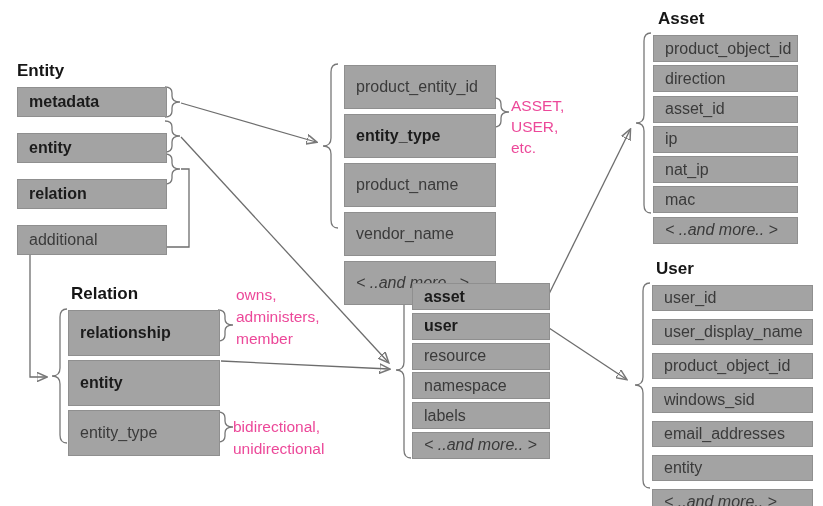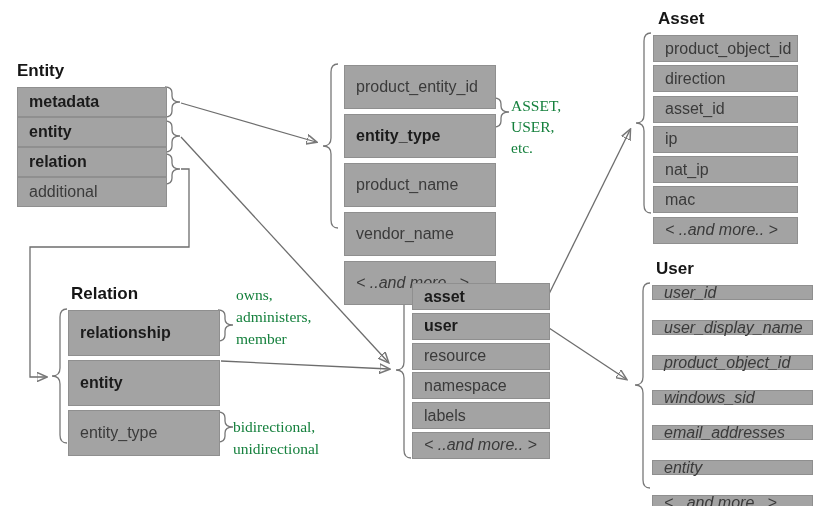--- a/index.html
+++ b/index.html
@@ -8,38 +8,38 @@
   svg.connectors{position:absolute;left:0;top:0;width:823px;height:506px;}
   svg.connectors path{fill:none;stroke:#787878;stroke-width:1.3;}
   svg.connectors path.arrow{stroke:#6d6d6d;}
   .title{position:absolute;font-size:17px;font-weight:bold;color:#161616;white-space:nowrap;}
   .box{position:absolute;}
   .field{box-sizing:border-box;background:#a3a3a3;border:1px solid #8f8f8f;border-radius:0;
          display:flex;align-items:center;padding:0 11px;font-size:16px;color:#3a3a3a;white-space:nowrap;}
   .field.bold{font-weight:bold;color:#1b1b1b;}
   .field.italic{font-style:italic;}
   .box-entity{left:17px;top:87px;width:150px;}
-  .box-entity .field{height:30px;margin-bottom:0;}
+  .box-entity .field{height:30px;margin-bottom:16px;}
   .box-em{left:344px;top:65px;width:152px;}
   .box-em .field{height:44px;margin-bottom:5px;}
   .box-relation{left:68px;top:310px;width:152px;}
   .box-relation .field{height:46px;margin-bottom:4px;}
   .box-noun{left:412px;top:283px;width:138px;}
   .box-noun .field{height:27px;margin-bottom:2.8px;}
   .box-asset{left:653px;top:35px;width:145px;}
   .box-asset .field{height:27px;margin-bottom:3.3px;}
   .box-user{left:652px;top:285px;width:161px;}
-  .box-user .field{height:15px;margin-bottom:20px;font-style:italic;}
+  .box-user .field{height:26px;margin-bottom:8px;}
   .title-entity{left:17px;top:61px;}
   .title-em{left:344px;top:36px;}
   .title-asset{left:658px;top:9px;}
   .title-noun{left:414px;top:254px;margin-top:16px;}
   .title-user{left:656px;top:259px;}
   .title-relation{left:71px;top:284px;}
-  .note{position:absolute;font-size:15.5px;color:#15803d;line-height:21px;white-space:nowrap;font-family:Liberation Serif, serif;}
+  .note{position:absolute;font-size:15.5px;color:#ec4899;line-height:21px;white-space:nowrap;}
   .note-entity-type{left:511px;top:95px;}
   .note-relationship{left:236px;top:284px;line-height:22px;}
   .note-direction{left:233px;top:416px;line-height:22px;}
 </style>
 </head>
 <body>
 
 <div class="canvas">
 
   <svg class="connectors" viewBox="0 0 823 506">

